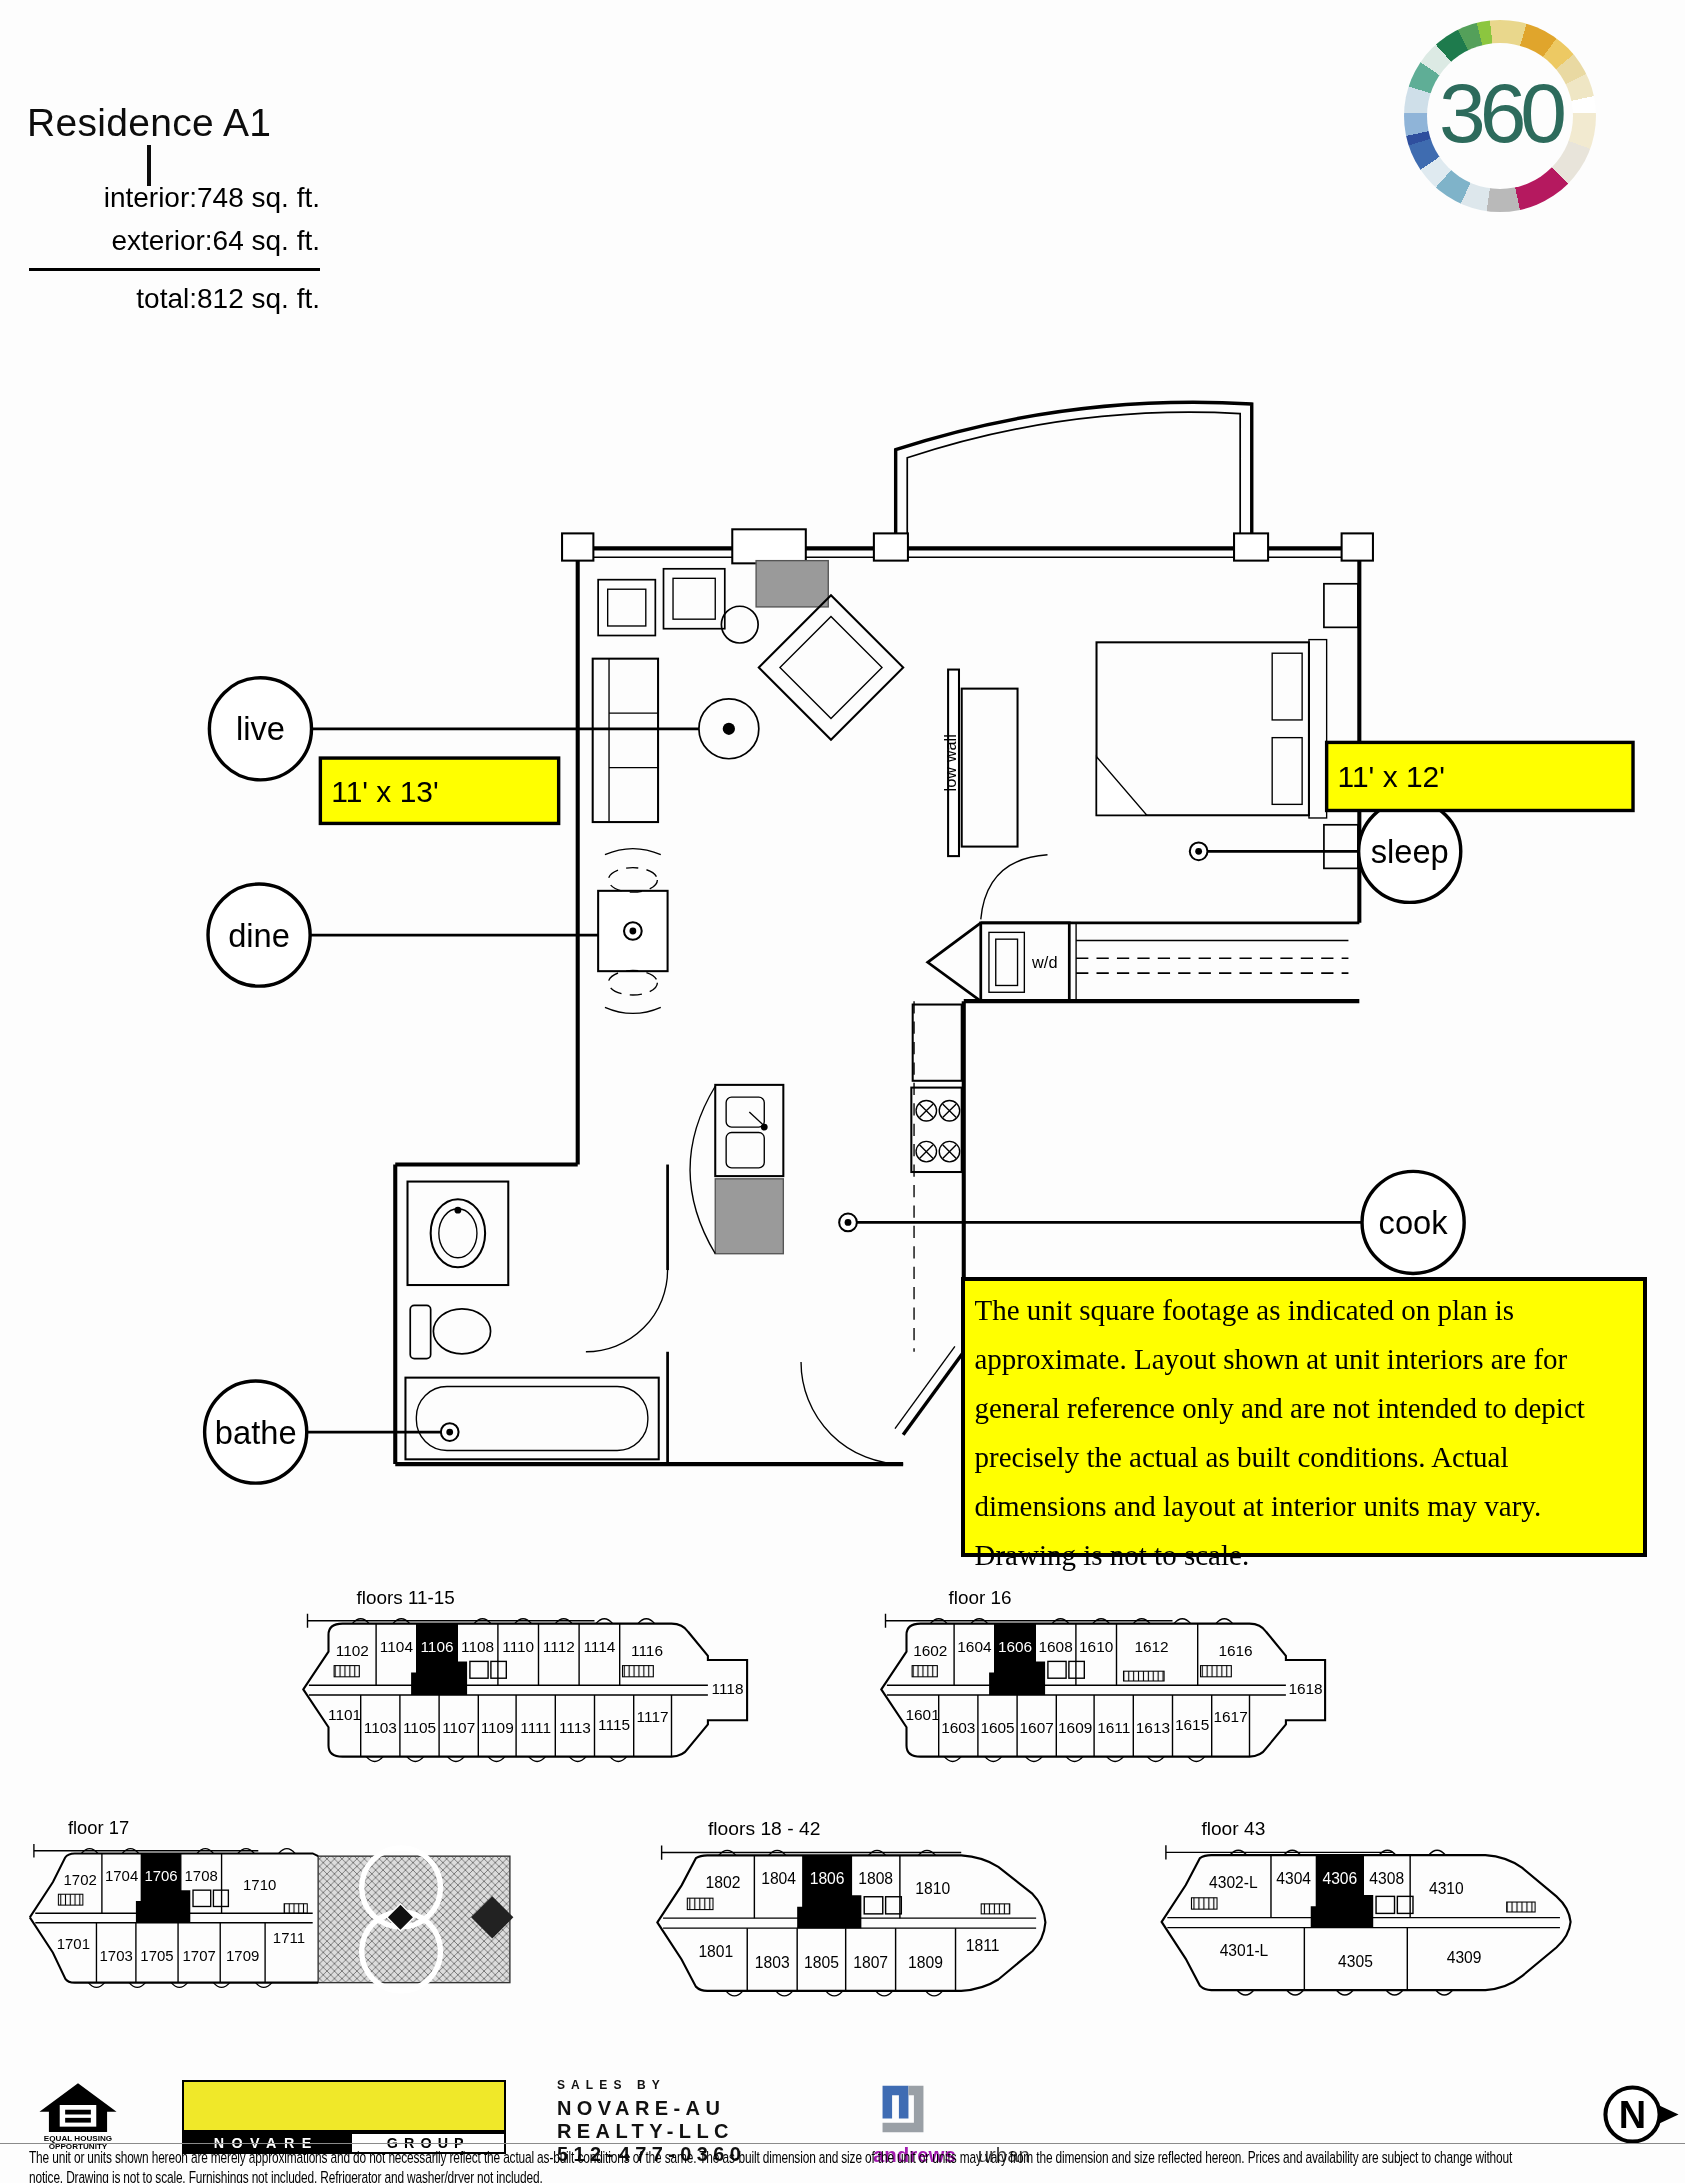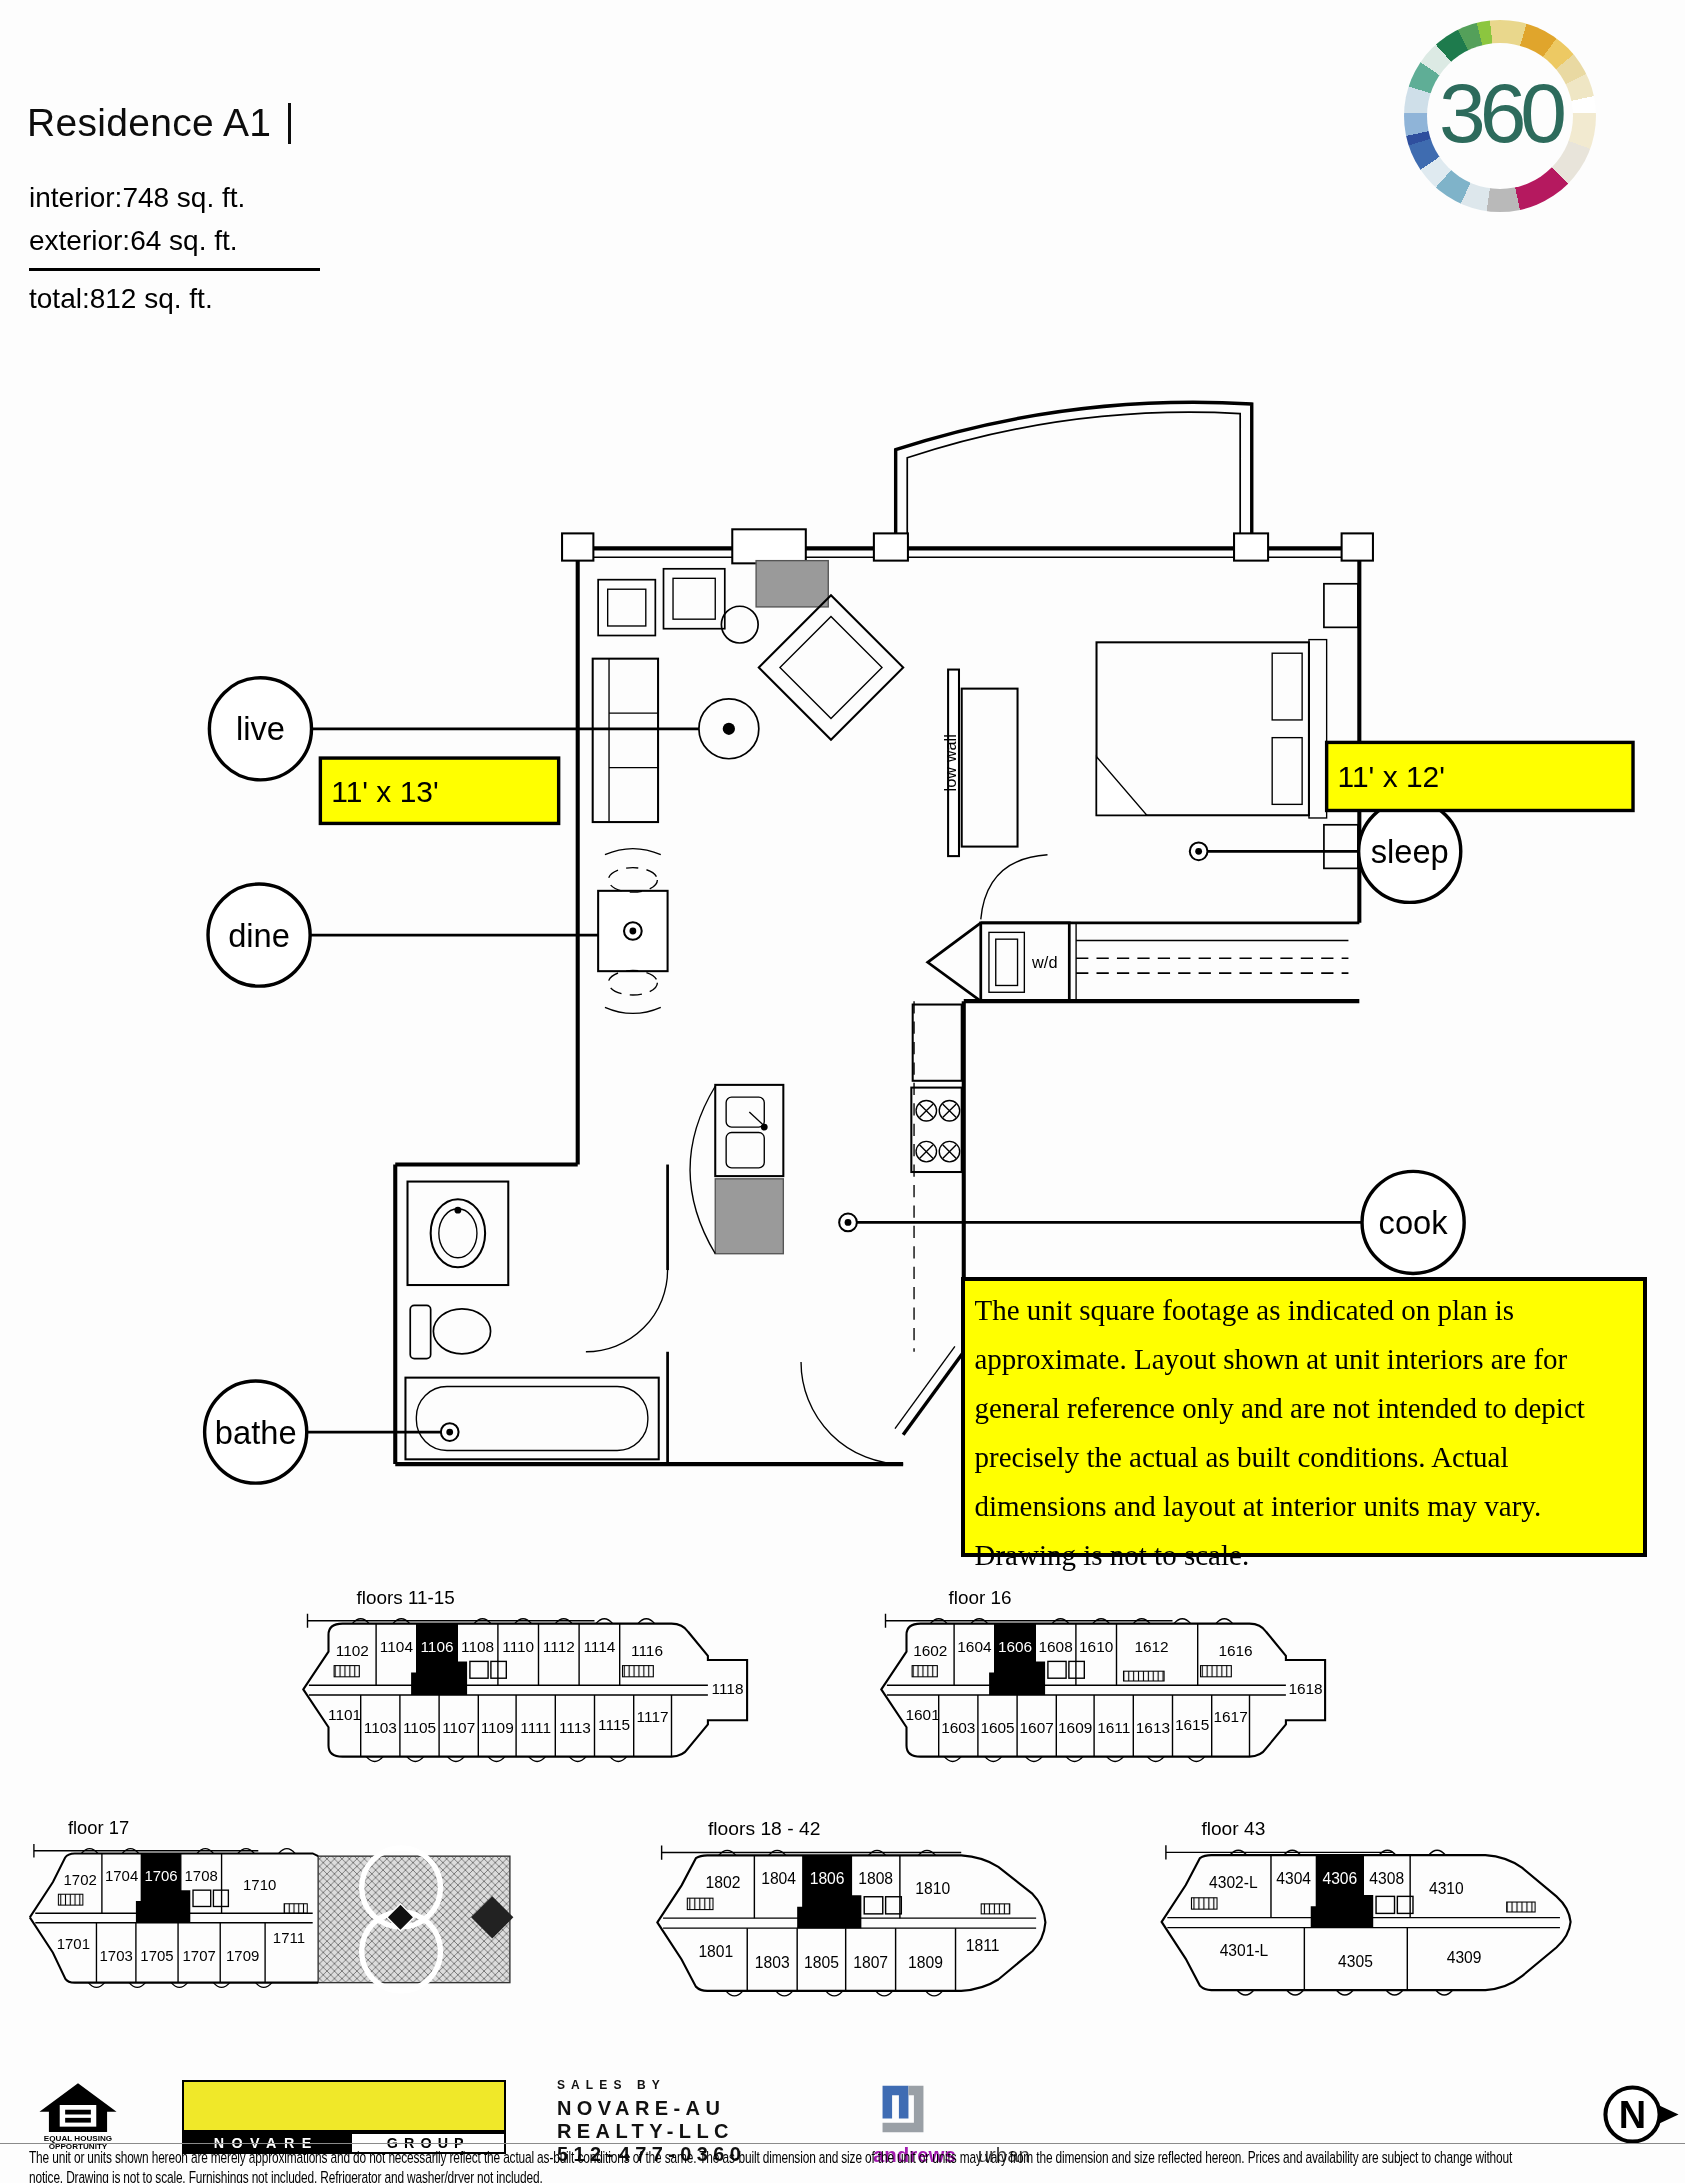--- a/index.html
+++ b/index.html
@@ -3,24 +3,24 @@
 <meta charset="utf-8">
 <style>
   html,body{margin:0;padding:0;}
   body{
     width:1686px;height:2183px;position:relative;background:#fdfdfd;
     font-family:"Liberation Sans",sans-serif;color:#000;overflow:hidden;
   }
   .abs{position:absolute;}
 
   
-  .title{left:27px;top:101px;display:flex;align-items:center;font-size:39px;color:#0d0d0d;letter-spacing:0.3px;}
+  .title{left:27px;top:101px;display:flex;align-items:center;font-size:39px;color:#0d0d0d;letter-spacing:0.3px;flex-direction:column;}
   .title .sep{width:3.4px;height:41px;background:#0d0d0d;margin:0 16.3px;}
   .stats{left:29px;top:182px;width:291px;font-size:28px;}
-  .stats .row{display:flex;justify-content:flex-start;margin-bottom:11px;}
+  .stats .row{display:flex;justify-content:flex-end;margin-bottom:11px;}
   .stats .rule{border-top:3.4px solid #000;margin:6.8px 0 12.3px 0;}
   .stats .total{font-weight:normal;}
 
   
   .logo360{left:1404px;top:20px;width:192px;height:192px;}
   .ring{position:absolute;inset:0;border-radius:50%;
     background:conic-gradient(#e9d78c 0deg 16deg,#e0a52c 16deg 36deg,#edc963 36deg 50deg,
       #e9d9a2 50deg 64deg,#efe6c4 64deg 78deg,#ffffff 78deg 88deg,#f2ead0 88deg 110deg,
       #e8e4da 110deg 135deg,#b5195f 135deg 168deg,#b9b9b9 168deg 188deg,#dde7ec 188deg 204deg,
       #7fb3c9 204deg 222deg,#dfeaf0 222deg 236deg,#3f6cb0 236deg 252deg,#2f4f9e 252deg 258deg,

